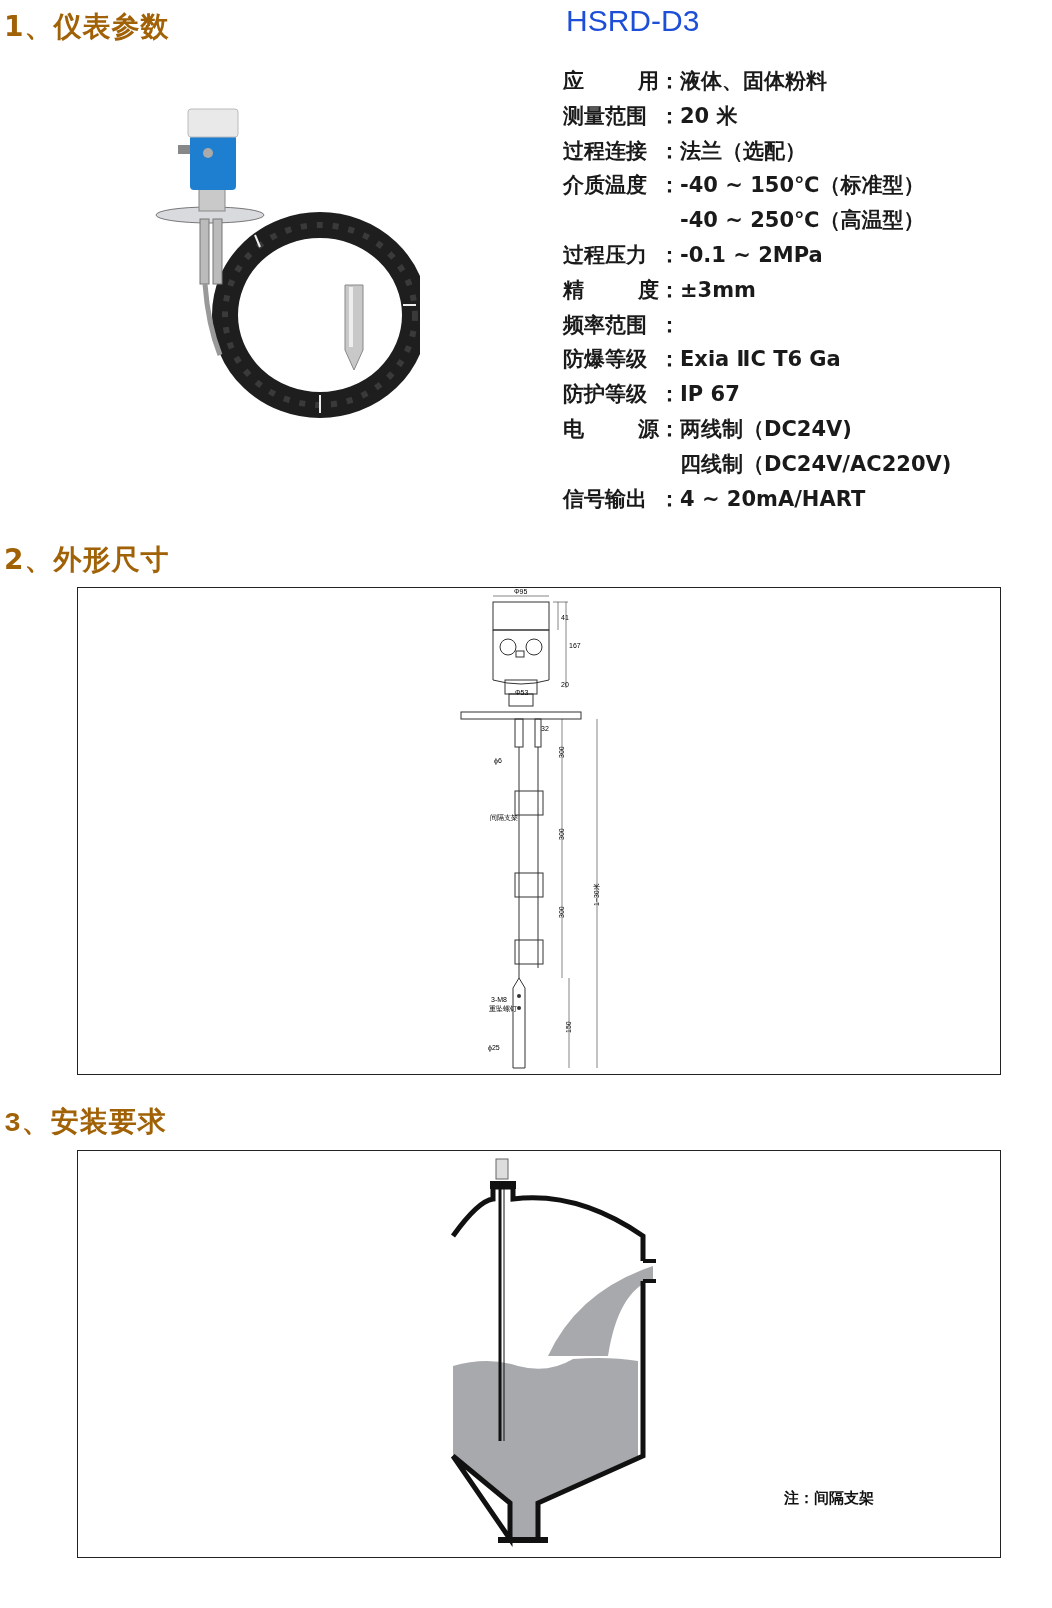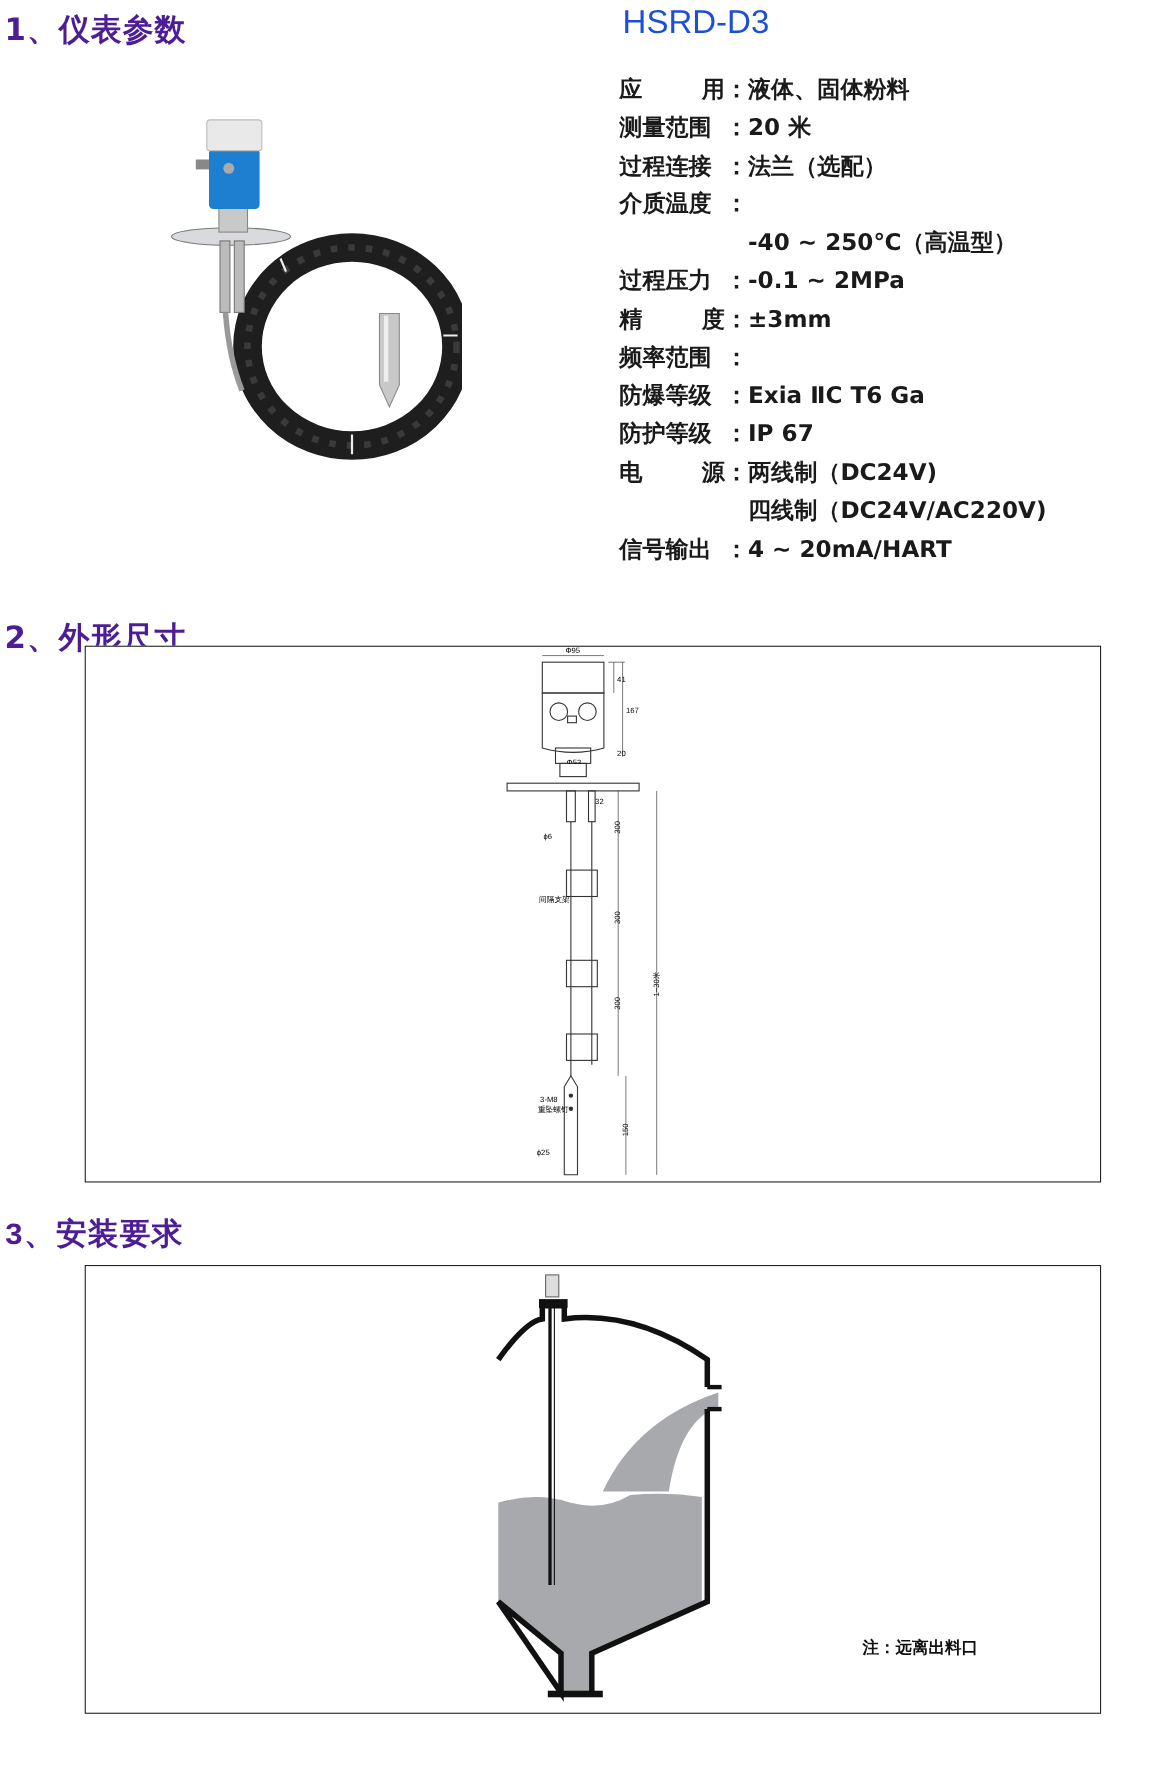--- a/index.html
+++ b/index.html
@@ -1,17 +1,17 @@
 <!DOCTYPE html>
 <html><head>
 <meta charset="utf-8">
 <style>
   html,body{margin:0;padding:0;background:#fff;}
   body{width:1052px;height:1608px;position:relative;overflow:hidden;font-family:"DejaVu Sans","Liberation Sans",sans-serif;color:#1a1a1a;}
-  .h{position:absolute;left:4px;font-size:28px;font-weight:bold;color:#4c1d95;letter-spacing:1px;}
+  .h{position:absolute;left:4px;font-size:28px;font-weight:bold;color:#a16207;letter-spacing:1px;}
   .model{position:absolute;left:566px;top:4px;font-size:30px;font-family:"Liberation Sans",sans-serif;color:#1d4ed8;}
   .specs{position:absolute;left:563px;top:64px;font-size:21px;line-height:34.8px;font-weight:bold;}
   .row{display:flex;white-space:nowrap;}
   .lbl{width:117px;display:flex;justify-content:space-between;}
   .lbl span:last-child{}
   .val{font-weight:bold;text-align:right;}
   .photo{position:absolute;left:150px;top:95px;width:270px;height:330px;}
   .box{position:absolute;left:77px;width:922px;border:1.5px solid #222;background:#fff;}
   .note{position:absolute;font-size:15px;font-weight:bold;color:#111;}
 </style>
@@ -71,20 +71,21 @@
         <span>过程连接</span>
         <span>：</span>
       </div>
       <div class="val">法兰（选配）</div>
     </div>
     <div class="row">
       <div class="lbl">
         <span>介质温度</span>
         <span>：</span>
       </div>
+      <div class="val">-40 ~ 150℃（标准型）</div>
     </div>
     <div class="row">
       <div class="lbl">
         <span></span>
         <span></span>
       </div>
       <div class="val">-40 ~ 250℃（高温型）</div>
     </div>
     <div class="row">
       <div class="lbl">
@@ -136,21 +137,21 @@
     </div>
     <div class="row">
       <div class="lbl">
         <span>信号输出</span>
         <span>：</span>
       </div>
       <div class="val">4 ~ 20mA/HART</div>
     </div>
   </div>
 
-<div class="h" style="top:541px;margin-top:20px;">
+<div class="h" style="top:541px;">
   <span>2</span><span>、</span><span>外形尺寸</span>
 </div>
 
 <div class="box" style="top:587px;height:486px;">
   <svg width="922" height="486" viewBox="0 0 922 486" font-family="Liberation Sans, sans-serif" font-size="7">
 
     <rect x="415" y="14" width="56" height="28" fill="none" stroke="#333"></rect>
     <path d="M415 42 L471 42 L471 92 Q443 100 415 92 Z" fill="none" stroke="#333"></path>
     <circle cx="430" cy="59" r="8" fill="none" stroke="#333"></circle>
     <circle cx="456" cy="59" r="8" fill="none" stroke="#333"></circle>
@@ -214,14 +215,14 @@
     <path d="M375 85 Q400 50 415 48 L415 36 L435 36 L435 48 Q500 40 565 85 L565 110 M565 130 L565 305 L460 352 L460 388 M432 388 L432 352 L375 305 Z" fill="none" stroke="#111" stroke-width="5"></path>
     <rect x="412" y="30" width="26" height="8" fill="#111"></rect>
     <line x1="565" y1="110" x2="578" y2="110" stroke="#111" stroke-width="4"></line>
     <line x1="565" y1="130" x2="578" y2="130" stroke="#111" stroke-width="4"></line>
     <rect x="420" y="386" width="50" height="6" fill="#111"></rect>
 
     <rect x="418" y="8" width="12" height="20" fill="#ddd" stroke="#666"></rect>
     <line x1="422" y1="36" x2="422" y2="290" stroke="#111" stroke-width="3"></line>
     <line x1="426" y1="36" x2="426" y2="290" stroke="#111" stroke-width="1"></line>
   </svg>
-  <div class="note" style="left:706px;top:338px;">注：远离出料口</div>
+  <div class="note" style="left:706px;top:338px;">注：间隔支架</div>
 </div>
 
 </body></html>

